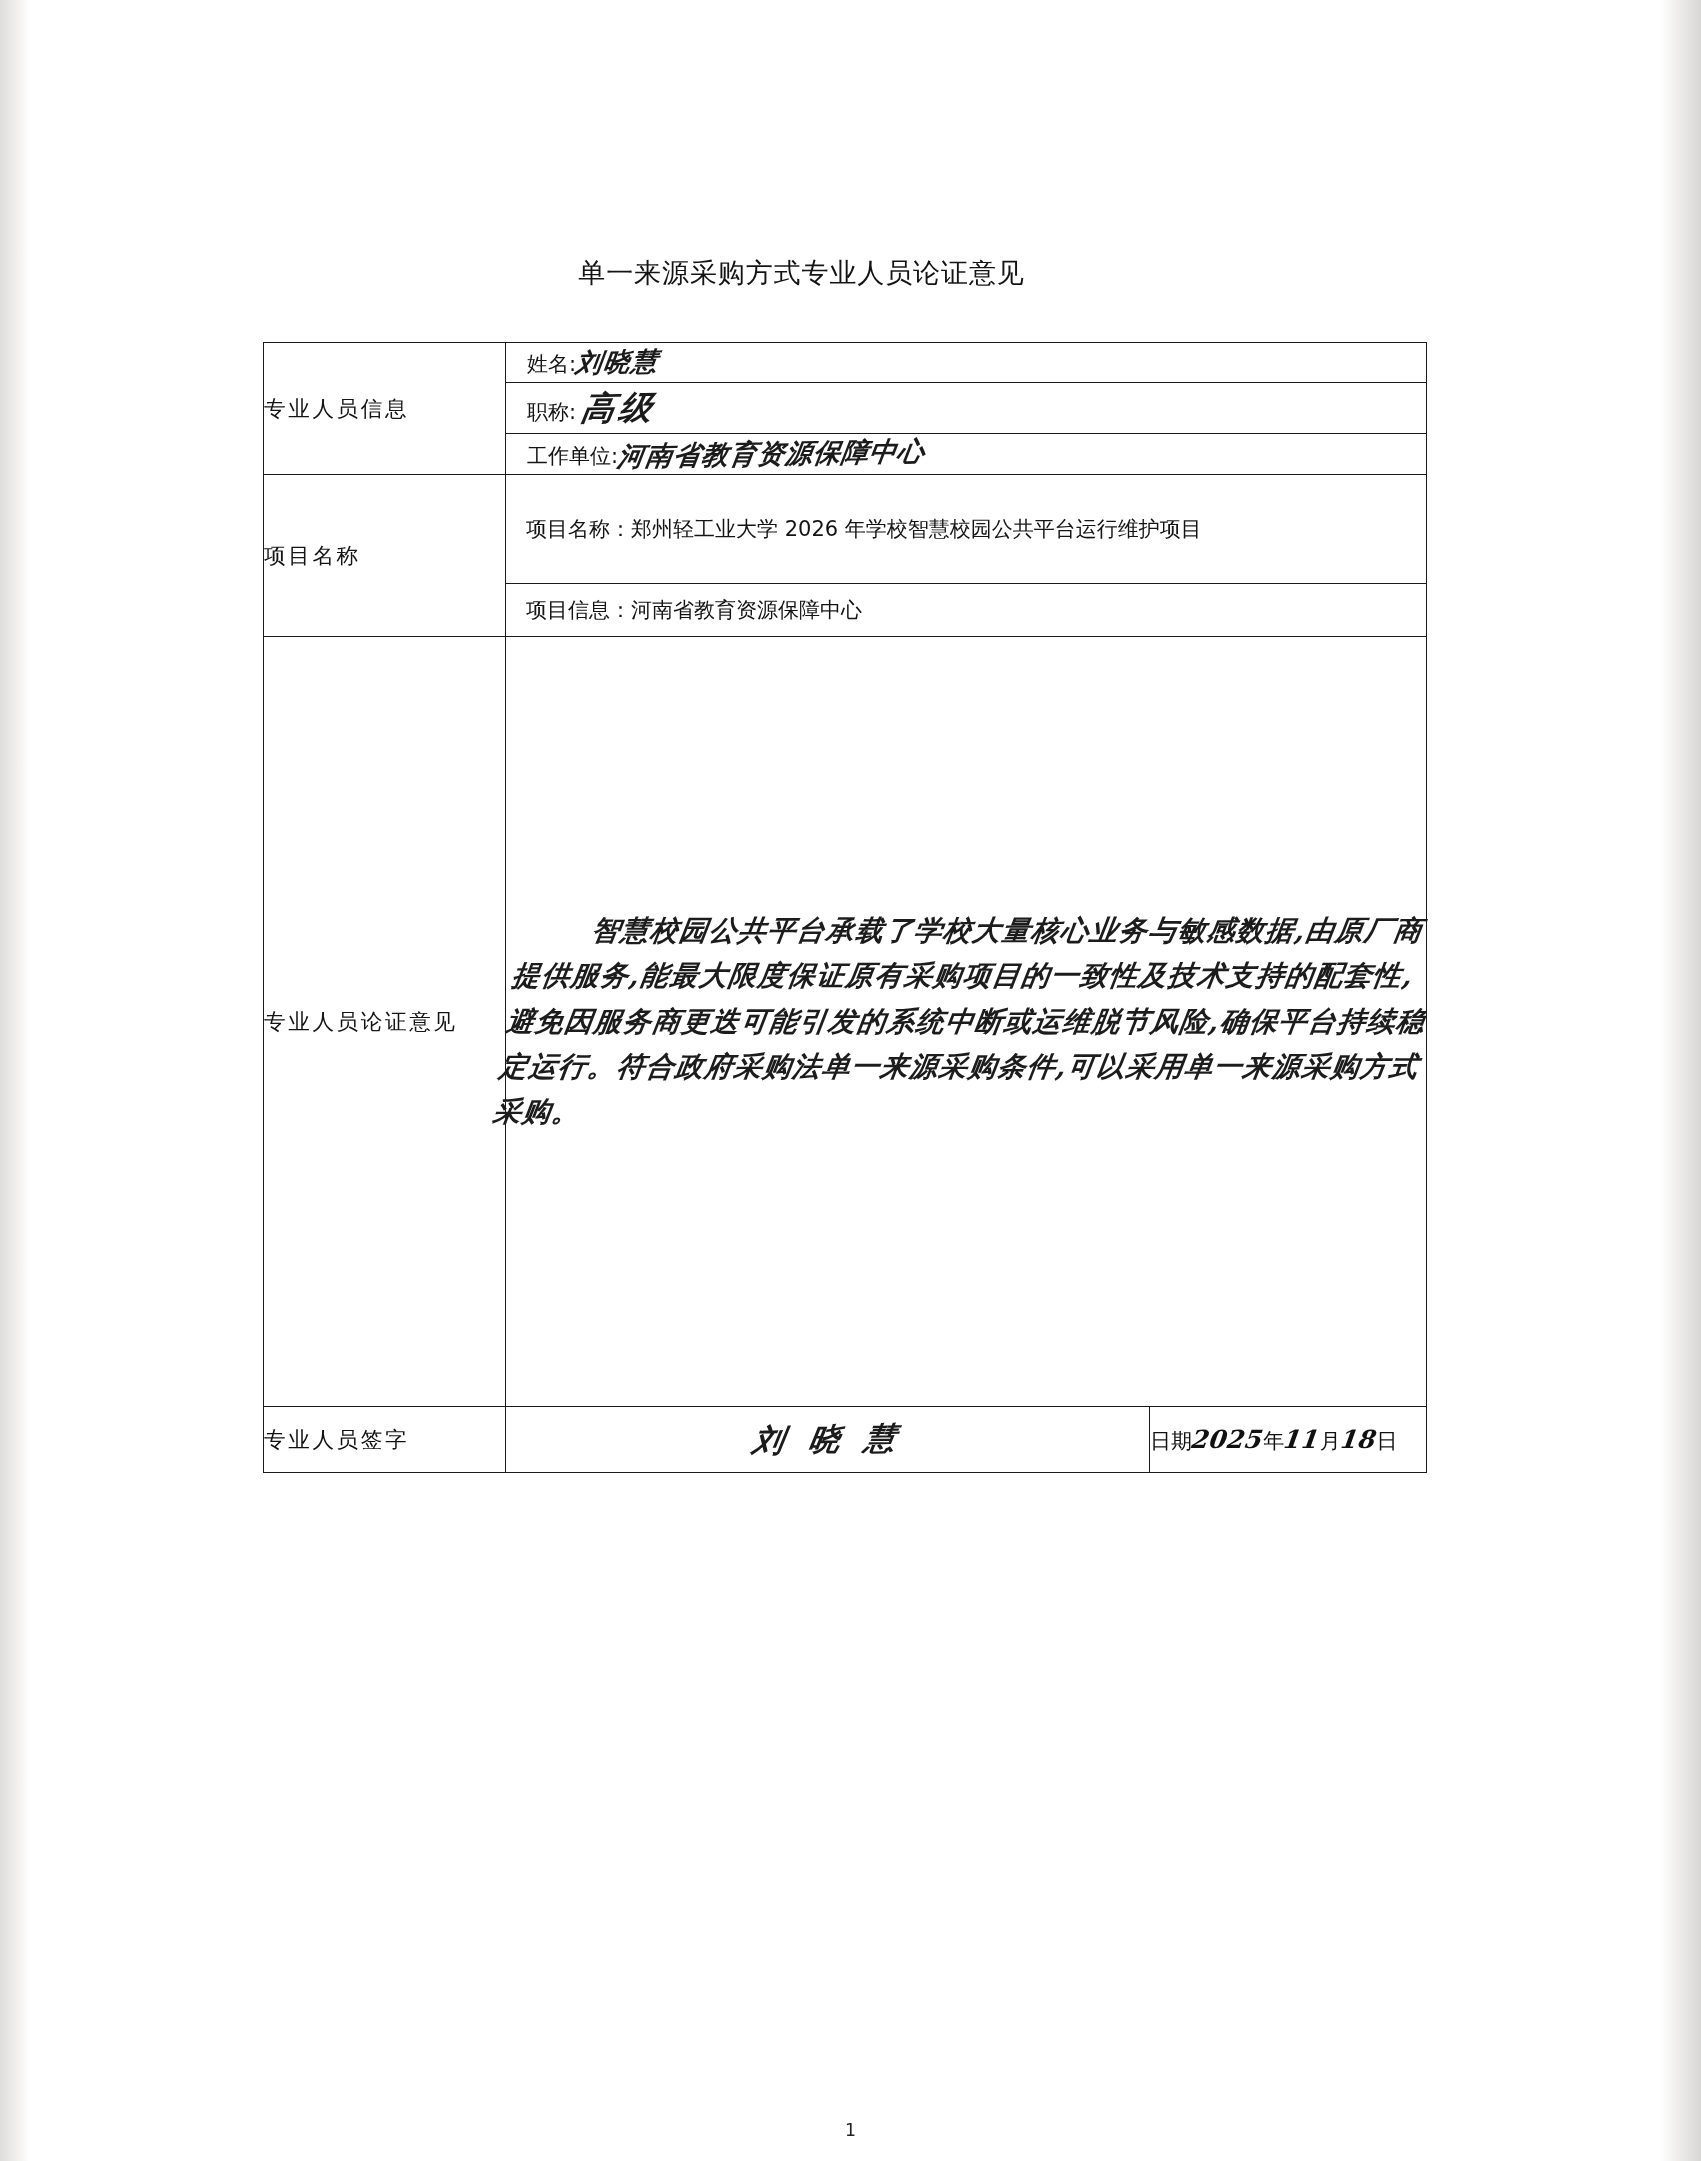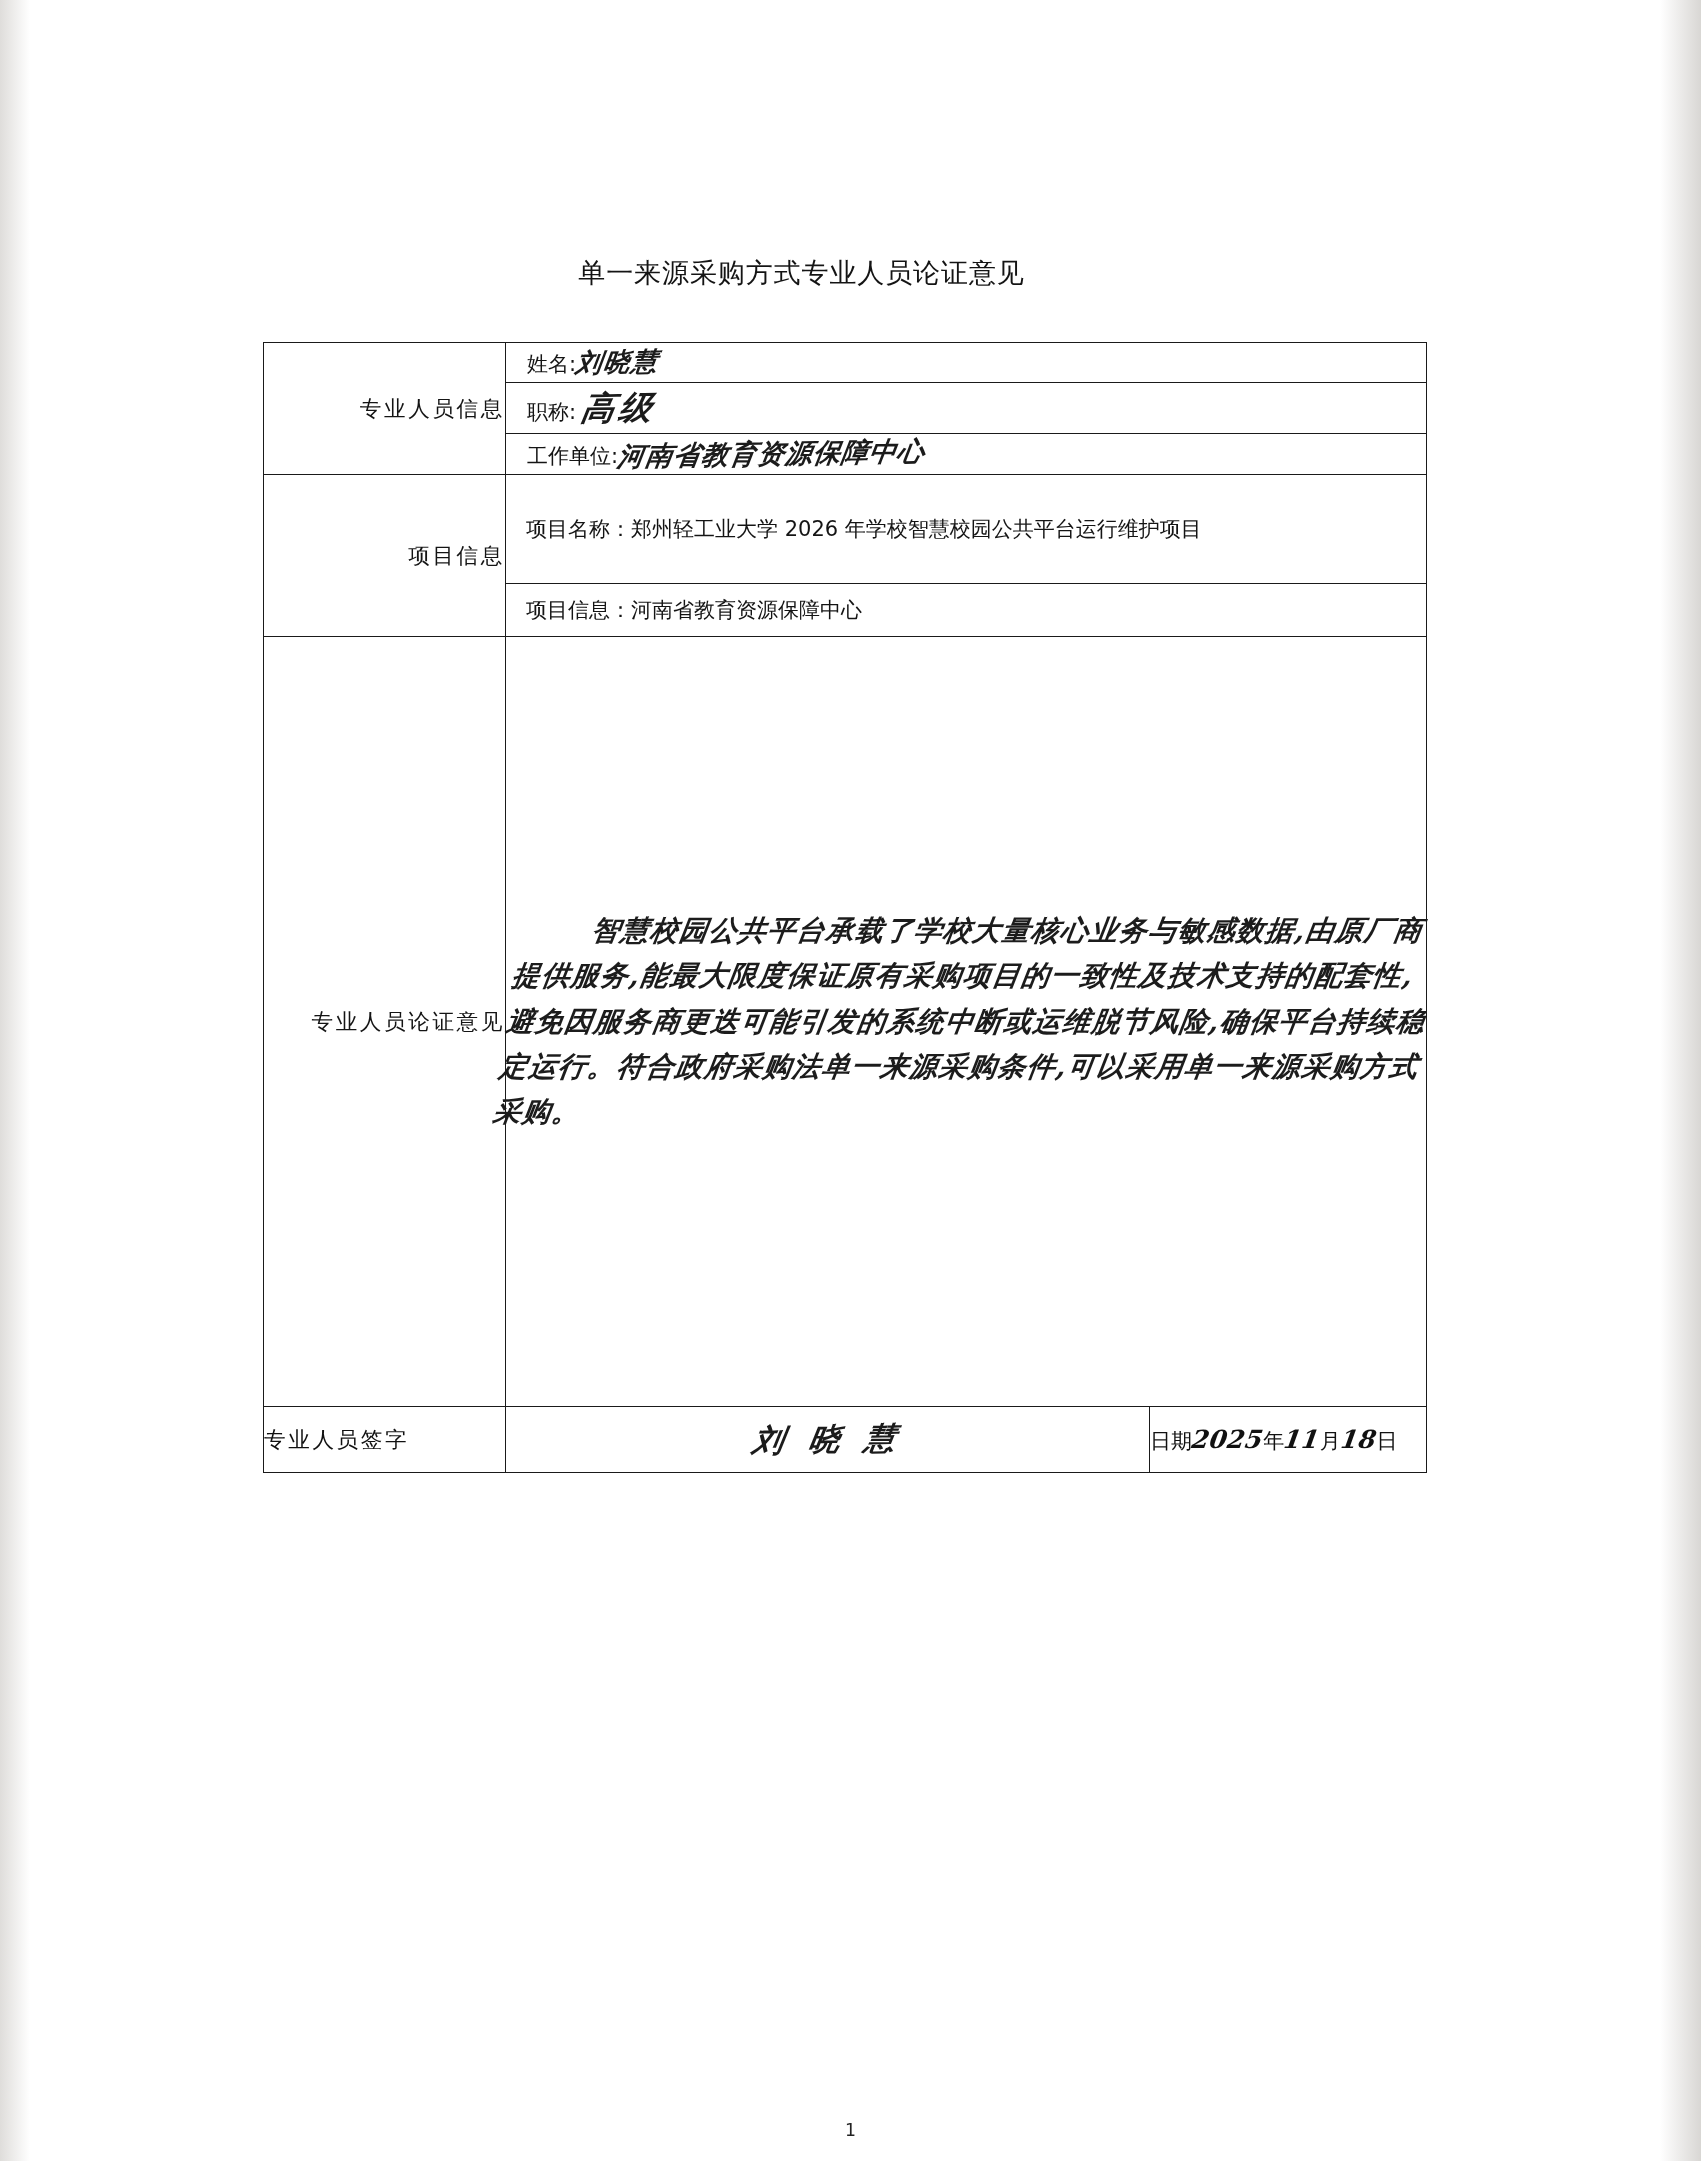--- a/index.html
+++ b/index.html
@@ -57,21 +57,21 @@
     width: 1163px;
     border-collapse: collapse;
     table-layout: fixed;
   }
   table.form td {
     border: 1.3px solid #1a1a1a;
     padding: 0;
     vertical-align: middle;
   }
   .label-cell {
-    text-align: right;
+    text-align: left;
     font-size: 21.6px;
     letter-spacing: 2.6px;
     font-family: "DejaVu Sans", sans-serif;
     color: #141414;
   }
   .field-cell {
     padding: 7.8px 11.2px 7.8px 13px;
     font-size: 21px;
     font-family: "DejaVu Sans", sans-serif;
     line-height: 1.5;
@@ -218,21 +218,21 @@
           <span class="field-label">职称:</span><span class="hand hand-title">高级</span>
         </td>
       </tr>
       <tr>
         <td class="field-cell" colspan="2">
           <span class="field-label">工作单位:</span><span class="hand hand-org">河南省教育资源保障中心</span>
         </td>
       </tr>
 
       <tr>
-        <td class="label-cell" rowspan="2">项目信息</td>
+        <td class="label-cell" rowspan="2">项目名称</td>
         <td class="field-cell" colspan="2" style="height:108px">
           <div class="project-text">
             <span>项目名称：</span><span>郑州轻工业大学 2026 年学校智慧校园公共平台运行维护项目</span>
           </div>
         </td>
       </tr>
       <tr>
         <td class="field-cell" colspan="2" style="height:52px">
           <div class="project-text">
             <span>项目信息：</span><span>河南省教育资源保障中心</span>

